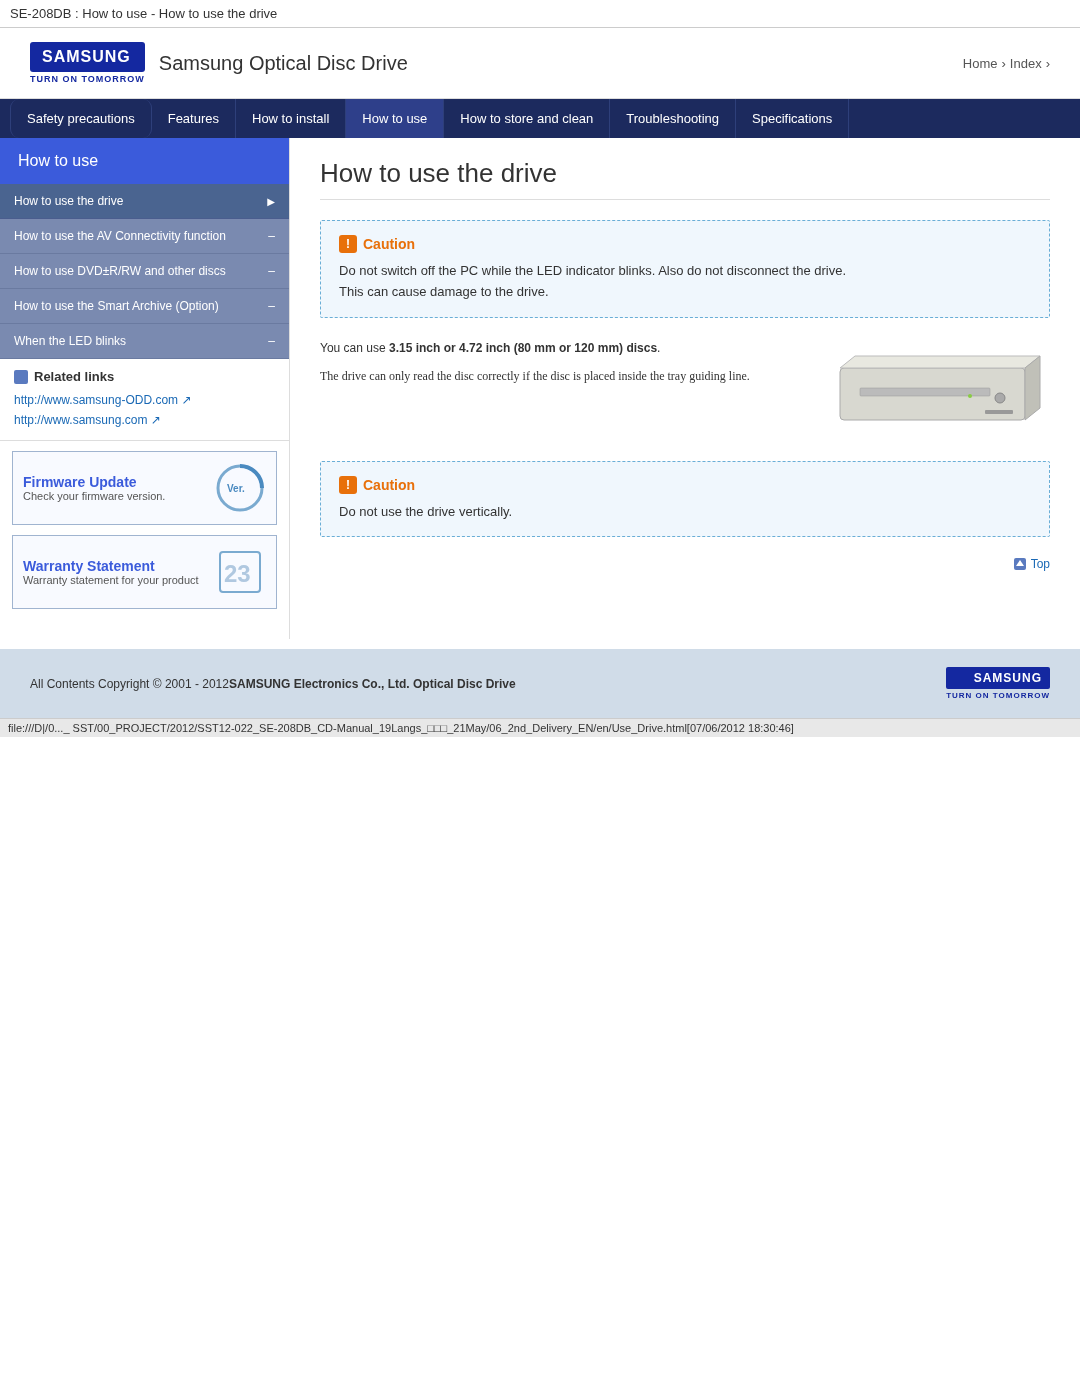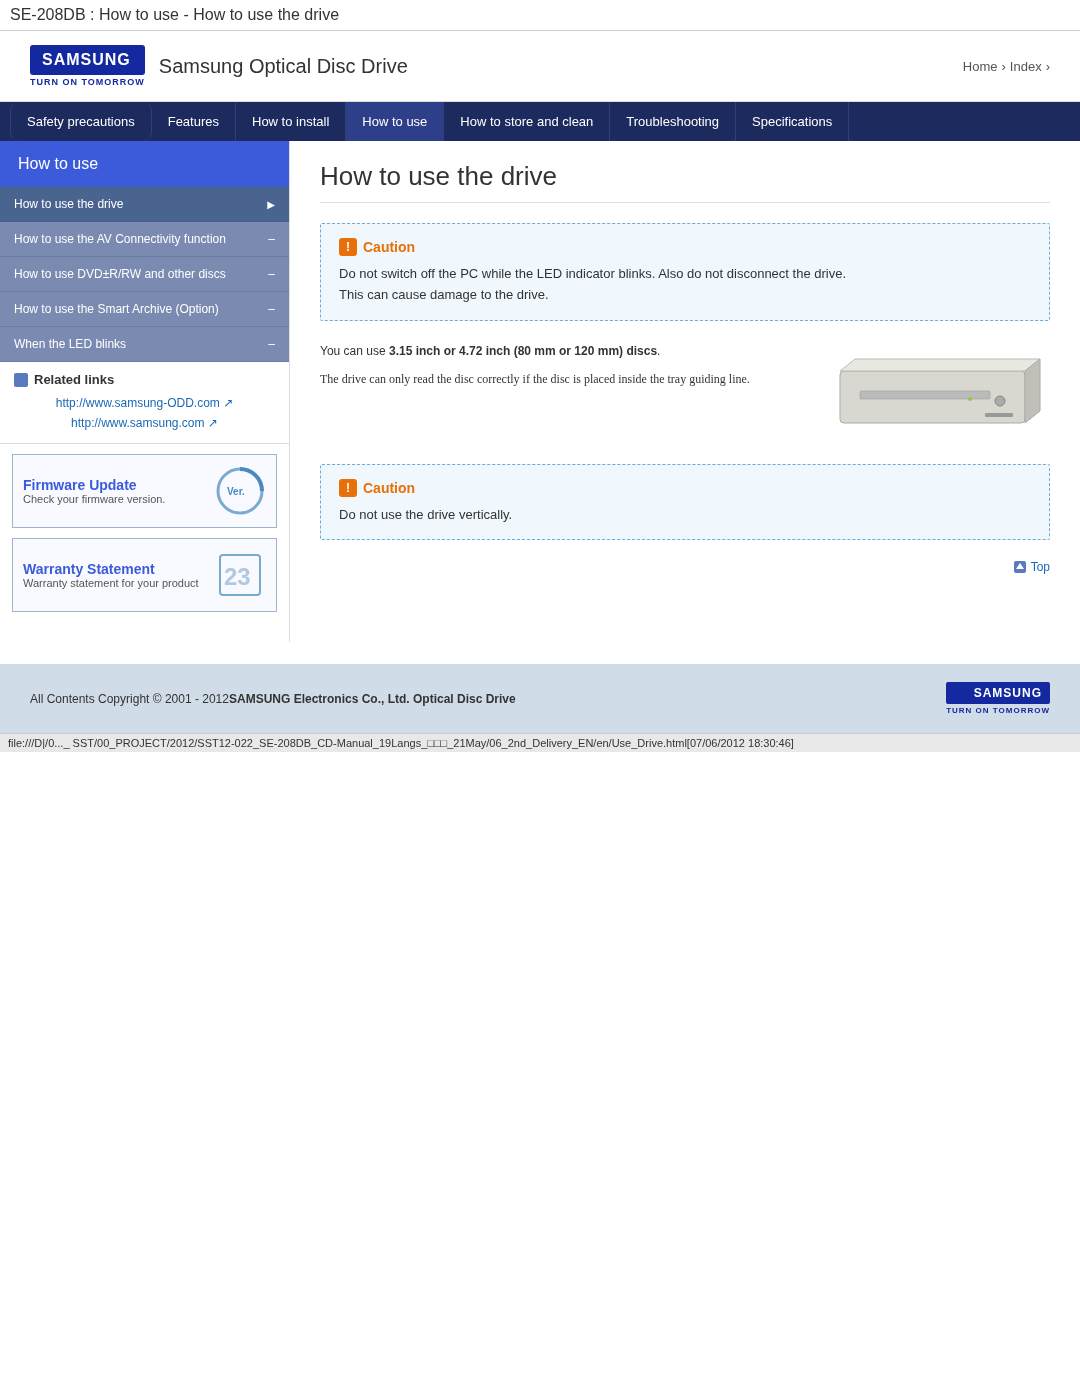--- a/index.html
+++ b/index.html
@@ -1,20 +1,20 @@
 <!DOCTYPE html>
 <html><head>
   <meta charset="utf-8">
   <style>
     * { margin: 0; padding: 0; box-sizing: border-box; }
     body { font-family: Arial, sans-serif; font-size: 13px; color: #333; background: #fff; width: 1080px; }
 
     
     #title-bar {
-      font-size: 16px;
+      font-size: 13px;
       color: #333;
       padding: 6px 10px;
       background: #fff;
       border-bottom: 1px solid #ccc;
     }
 
     
     #header {
       display: flex;
       align-items: center;
@@ -120,21 +120,20 @@
       color: #fff;
       font-size: 12px;
       padding: 10px 14px;
       cursor: pointer;
       border-bottom: 1px solid #6a7aa0;
     }
 
     .sidebar-section {
       padding: 10px 14px;
       border-bottom: 1px solid #ddd;
-      text-align: center;
     }
     .sidebar-section-title {
       font-size: 13px;
       font-weight: bold;
       color: #333;
       display: flex;
       align-items: center;
       gap: 6px;
       margin-bottom: 6px;
     }
@@ -291,21 +290,21 @@
       gap: 4px;
     }
 
     
     #footer {
       background: #d0dce8;
       padding: 18px 30px;
       display: flex;
       align-items: center;
       justify-content: space-between;
-      margin-top: 22px;
+      margin-top: 10px;
     }
     #footer-text {
       font-size: 12px;
       color: #333;
     }
     #footer-samsung {
       text-align: right;
     }
     #footer-samsung-logo {
       background: #1428a0;

